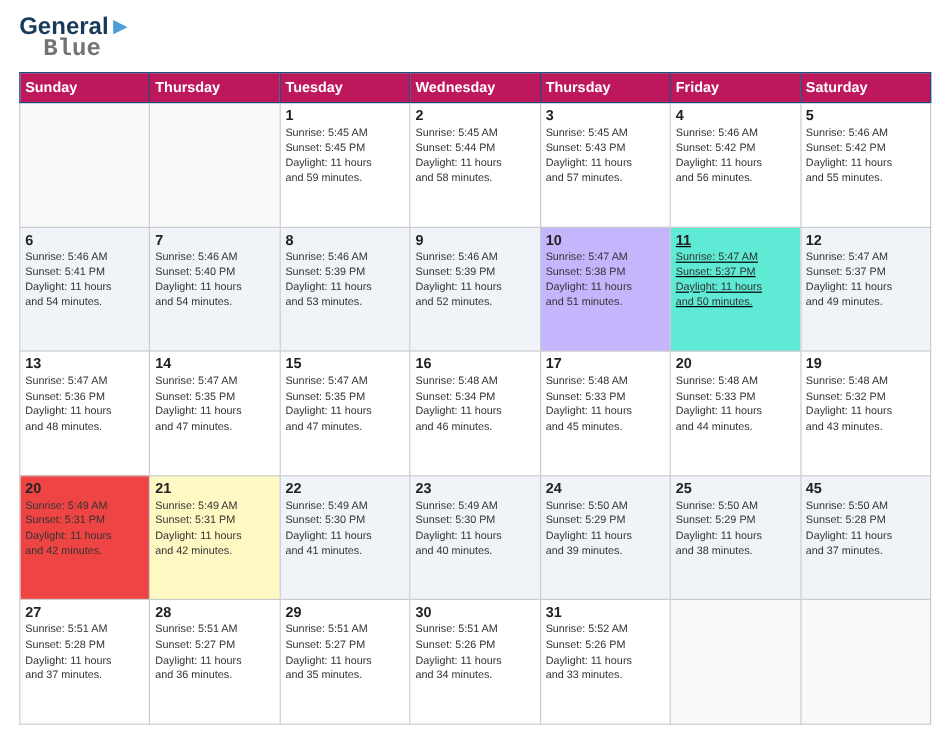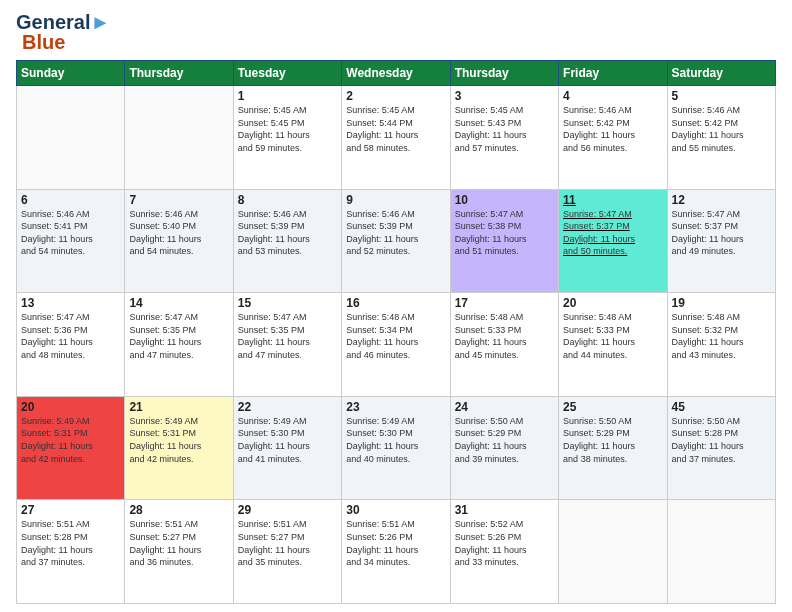--- a/index.html
+++ b/index.html
@@ -42,21 +42,21 @@
       color: #333;
     }
     .calendar {
       flex: 1;
       border: 1px solid #ccc;
       border-collapse: collapse;
       width: 100%;
       table-layout: fixed;
     }
     .calendar th {
-      background: #15803d;
+      background: #be185d;
       color: #fff;
       text-align: left;
       padding: 5px 4px;
       font-size: 12px;
       border: 1px solid #1a5080;
     }
     .calendar td {
       vertical-align: top;
       border: 1px solid #ccc;
       padding: 3px 4px;
@@ -86,21 +86,21 @@
 <body>
 
 <div class="container">
   <div class="header">
     <div class="logo">
       <div style="display:flex;align-items:center;gap:2px;">
         <div style="font-size:20px;font-weight:bold;color:#1a3a5c;line-height:1;">
           <span style="color:#1a3a5c;">General</span><span style="color:#4a9fd4;">►</span>
         </div>
       </div>
-      <div style="font-size:20px;font-weight:bold;color:#c2410c;line-height:1;margin-left:6px;">Blue</div>
+      <div style="font-size:20px;font-weight:bold;color:#737373;line-height:1;margin-left:20px;font-family:Liberation Mono, monospace;">Blue</div>
     </div>
     <div class="title-block">
       <div class="month-title"></div>
       <div class="location"></div>
     </div>
   </div>
 
   <table class="calendar">
     <thead>
       <tr>

